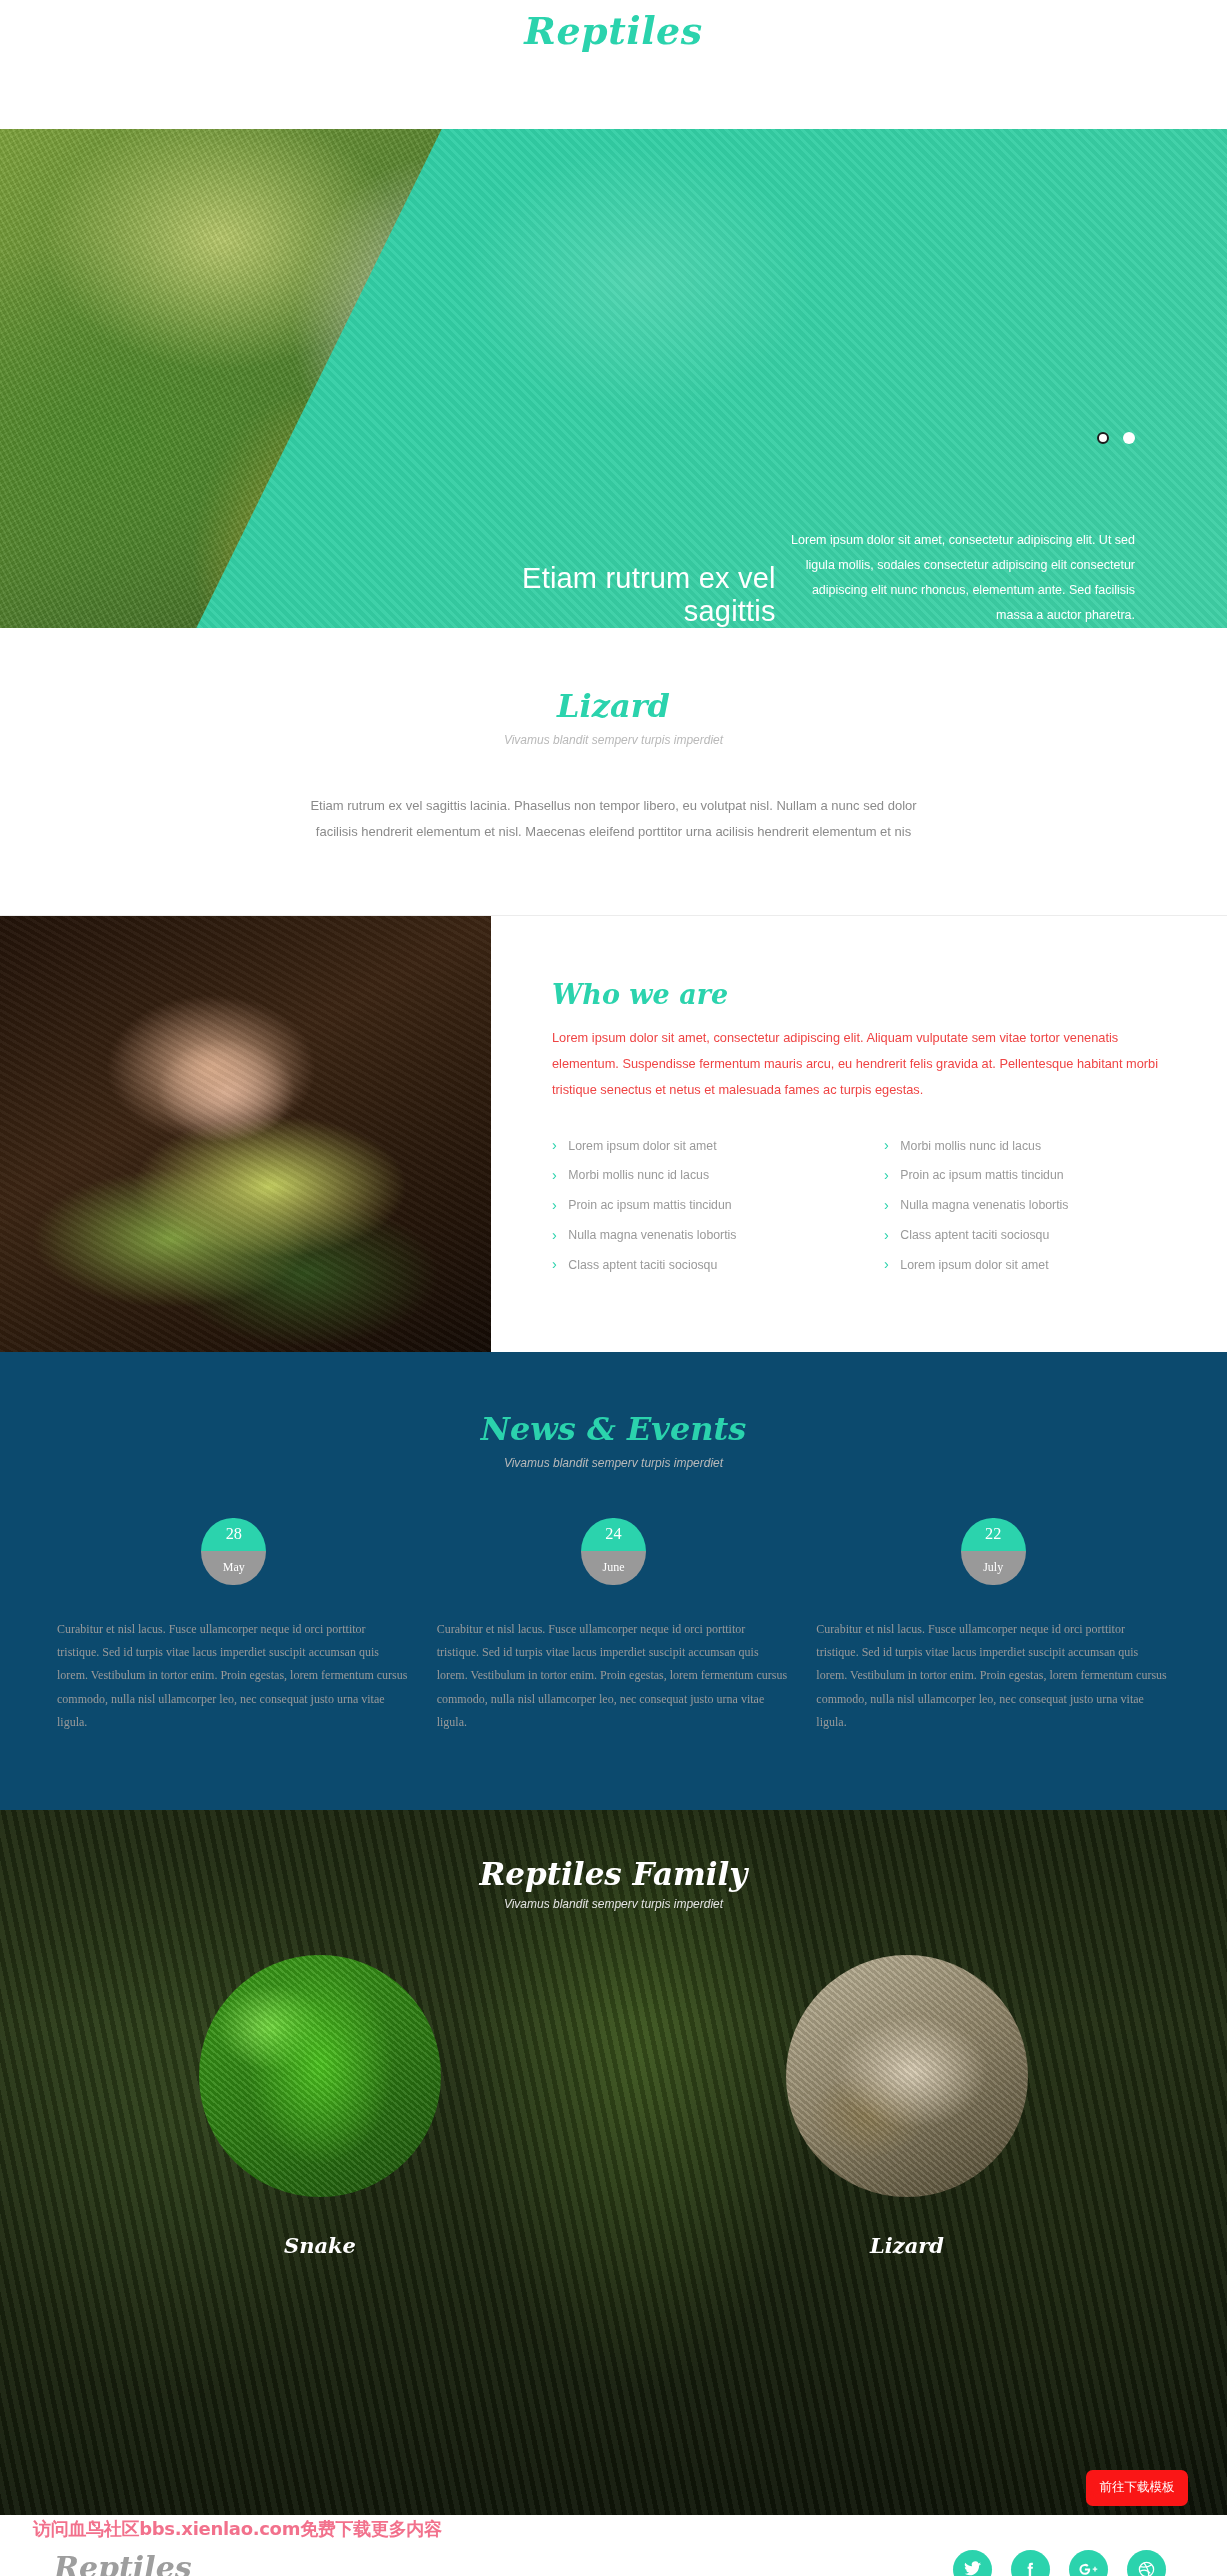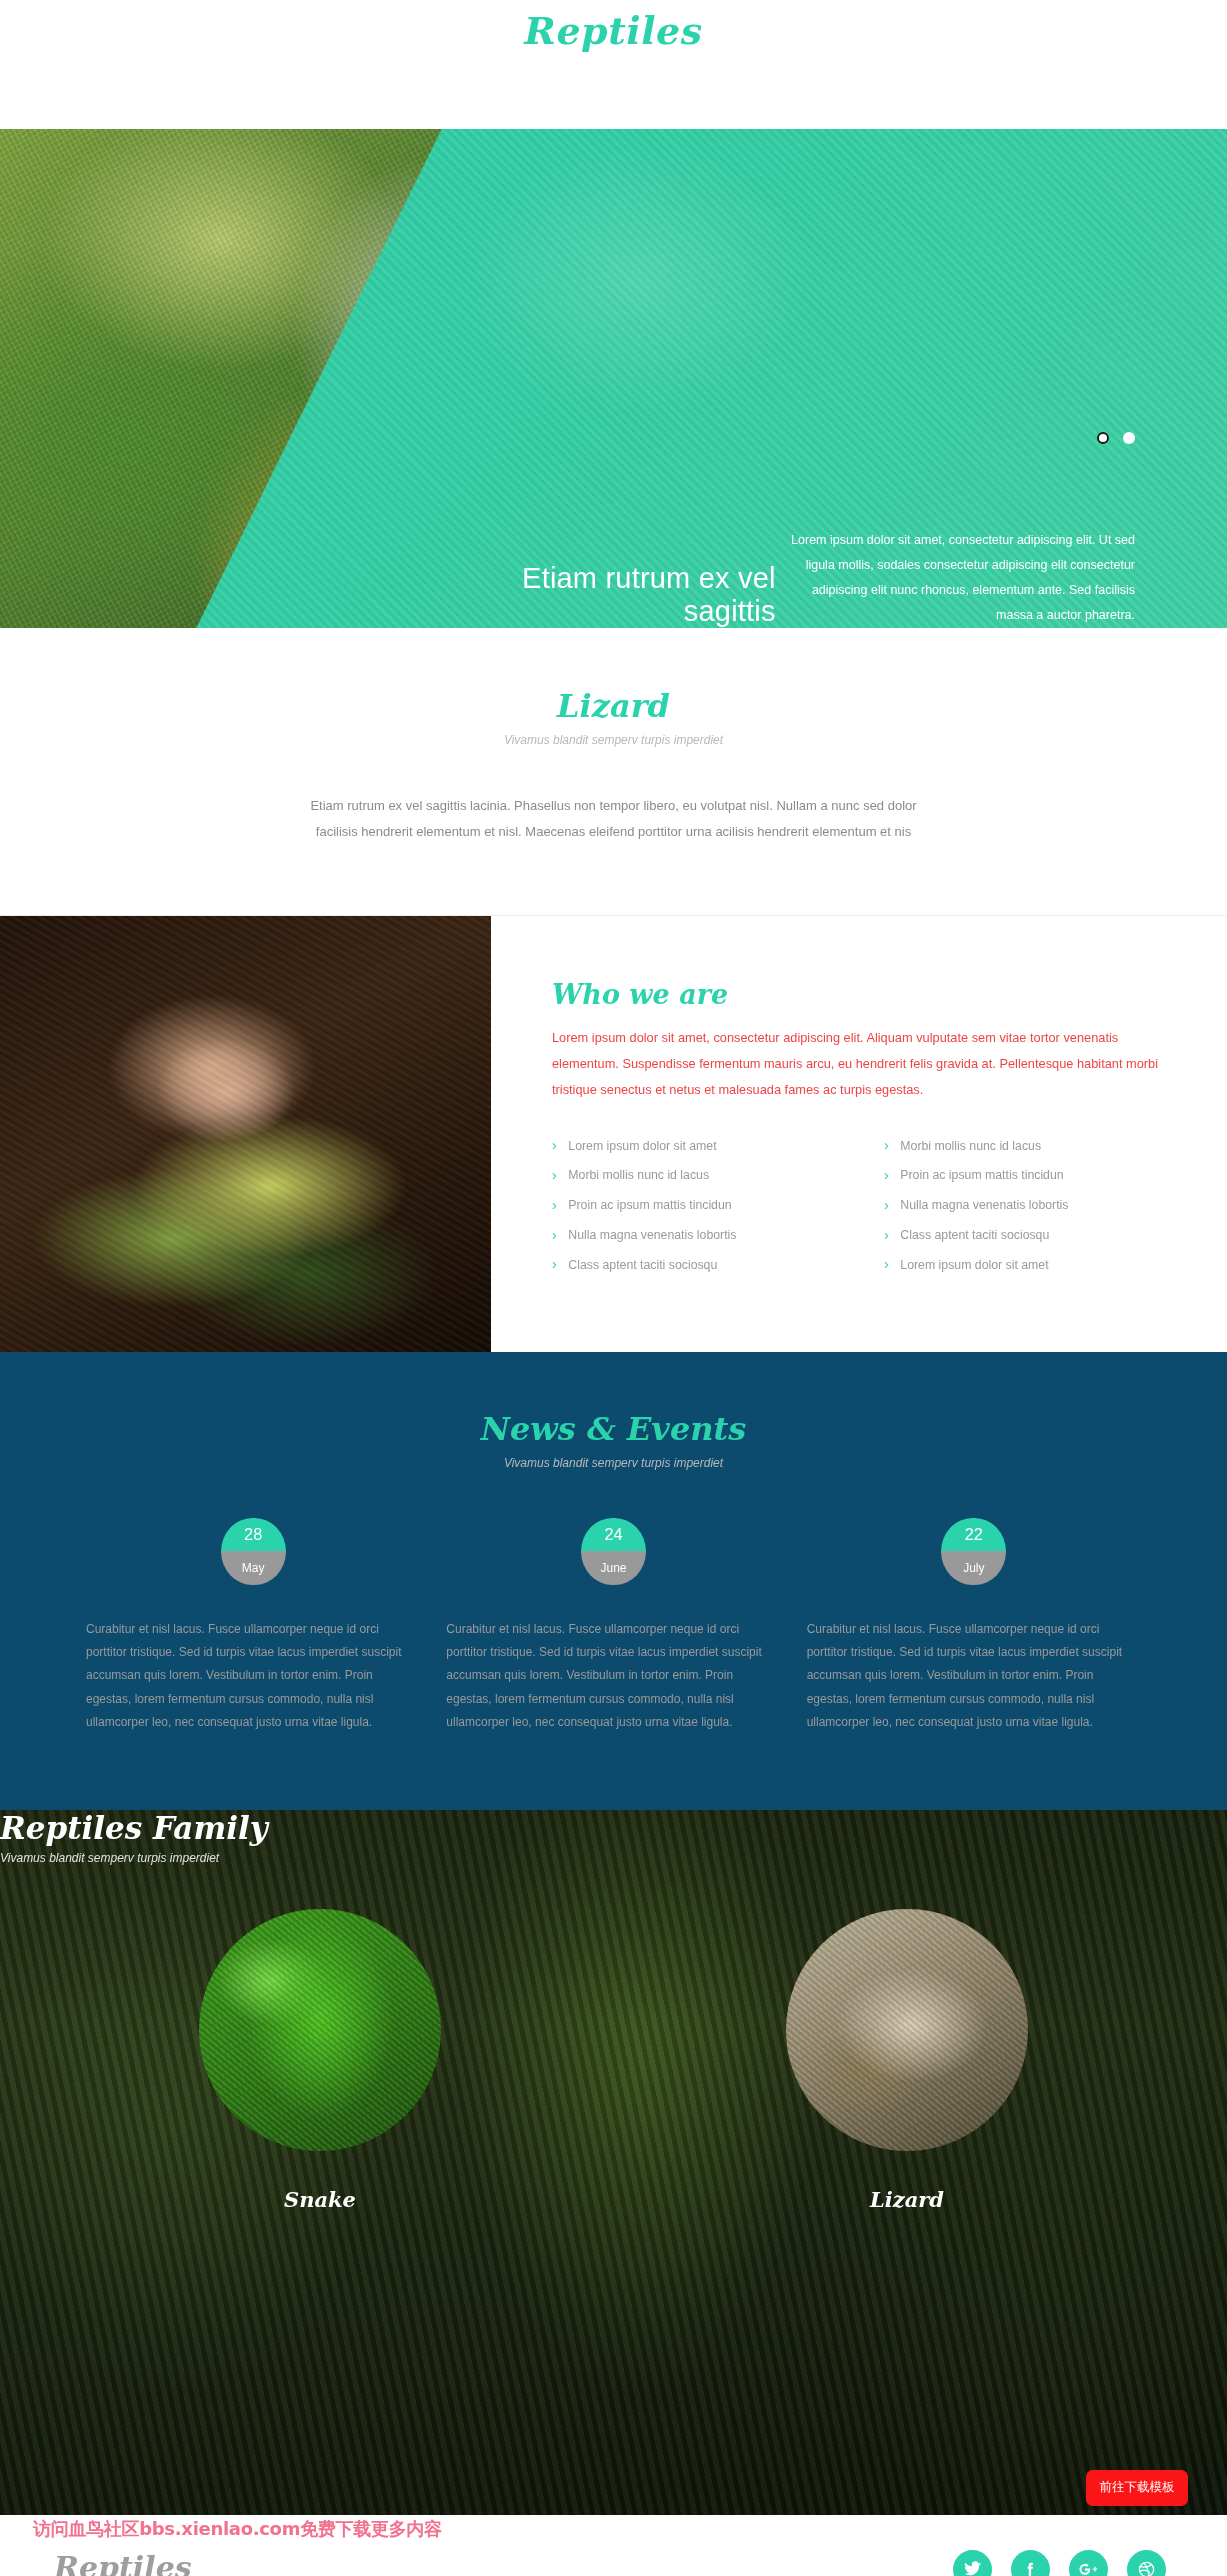--- a/index.html
+++ b/index.html
@@ -96,21 +96,21 @@
   #who-title { font-size:27px; color:#2bd3ad; }
   #who-desc { margin-top:15px; font-size:12.8px; color:#ef4444; line-height:2.05; }
   #who-lists { display:flex; margin-top:27px; gap:48px; }
   .who-col { flex:1; }
   .who-li { display:flex; align-items:center; gap:11.5px; padding:7.7px 0; font-size:12.3px; color:#9a9a9a; cursor:pointer; }
   .chev { color:#2bd3ad; font-size:14.4px; line-height:1; }
 
   
   #news { background:#0c4a6e; padding:58px 0 75px; }
   #news-head { text-align:center; }
-  #news-grid { display:flex; gap:26px; padding:0 86px; margin-top:48px; }
+  #news-grid { display:flex; gap:26px; padding:0 57px; margin-top:48px;font-family:Liberation Serif, serif; }
   .news-card { flex:1; }
   .news-date {
     width:65px; height:67px; border-radius:33px/35px; overflow:hidden;
     margin:0 auto 33px; display:flex; flex-direction:column;
   }
   .nd-day { flex:1; background:#2bd3ad; color:#fff; font-size:16.3px; display:flex; align-items:center; justify-content:center; }
   .nd-mon { flex:1; background:#999999; color:#fff; font-size:12px; display:flex; align-items:center; justify-content:center; }
   .news-text { font-size:12px; color:#9a9a9a; line-height:1.95; }
 
   
@@ -122,21 +122,21 @@
       radial-gradient(ellipse 249px 460px at 52% 35%, #4a6a24 0%, rgba(74,106,36,0) 72%),
       radial-gradient(ellipse 288px 499px at 86% 60%, #2a3a16 0%, rgba(42,58,22,0) 74%),
       linear-gradient(160deg,#35481d 0%,#2a3a17 45%,#1c2710 100%);
   }
   #family-bg:after{
     content:""; position:absolute; inset:0;
     background:
       repeating-linear-gradient(78deg, rgba(0,0,0,.18) 0 4.8px, rgba(255,255,255,.04) 4.8px 10.5px),
       linear-gradient(180deg, rgba(0,0,0,.42) 0%, rgba(0,0,0,.18) 30%, rgba(0,0,0,.50) 100%);
   }
-  #family-head { position:relative; z-index:2; text-align:left; }
+  #family-head { position:relative; z-index:2; text-align:center; padding-top:46px; }
   #family-title { font-size:31px; color:#fff; }
   #family-sub { font-size:12px; color:#e3e3e3; font-style:italic; margin-top:5.8px; }
   #family-grid { position:relative; z-index:2; display:flex; padding:44px 38px 0; gap:23px; }
   .fam-card { flex:1; text-align:center; }
   .fam-circle {
     width:242px; height:242px; border-radius:50%; margin:0 auto; overflow:hidden; position:relative;
   }
   .fam-1 {
     background:
       radial-gradient(ellipse 105px 144px at 50% 45%, #4cc41f 0%, rgba(76,196,31,0) 70%),

